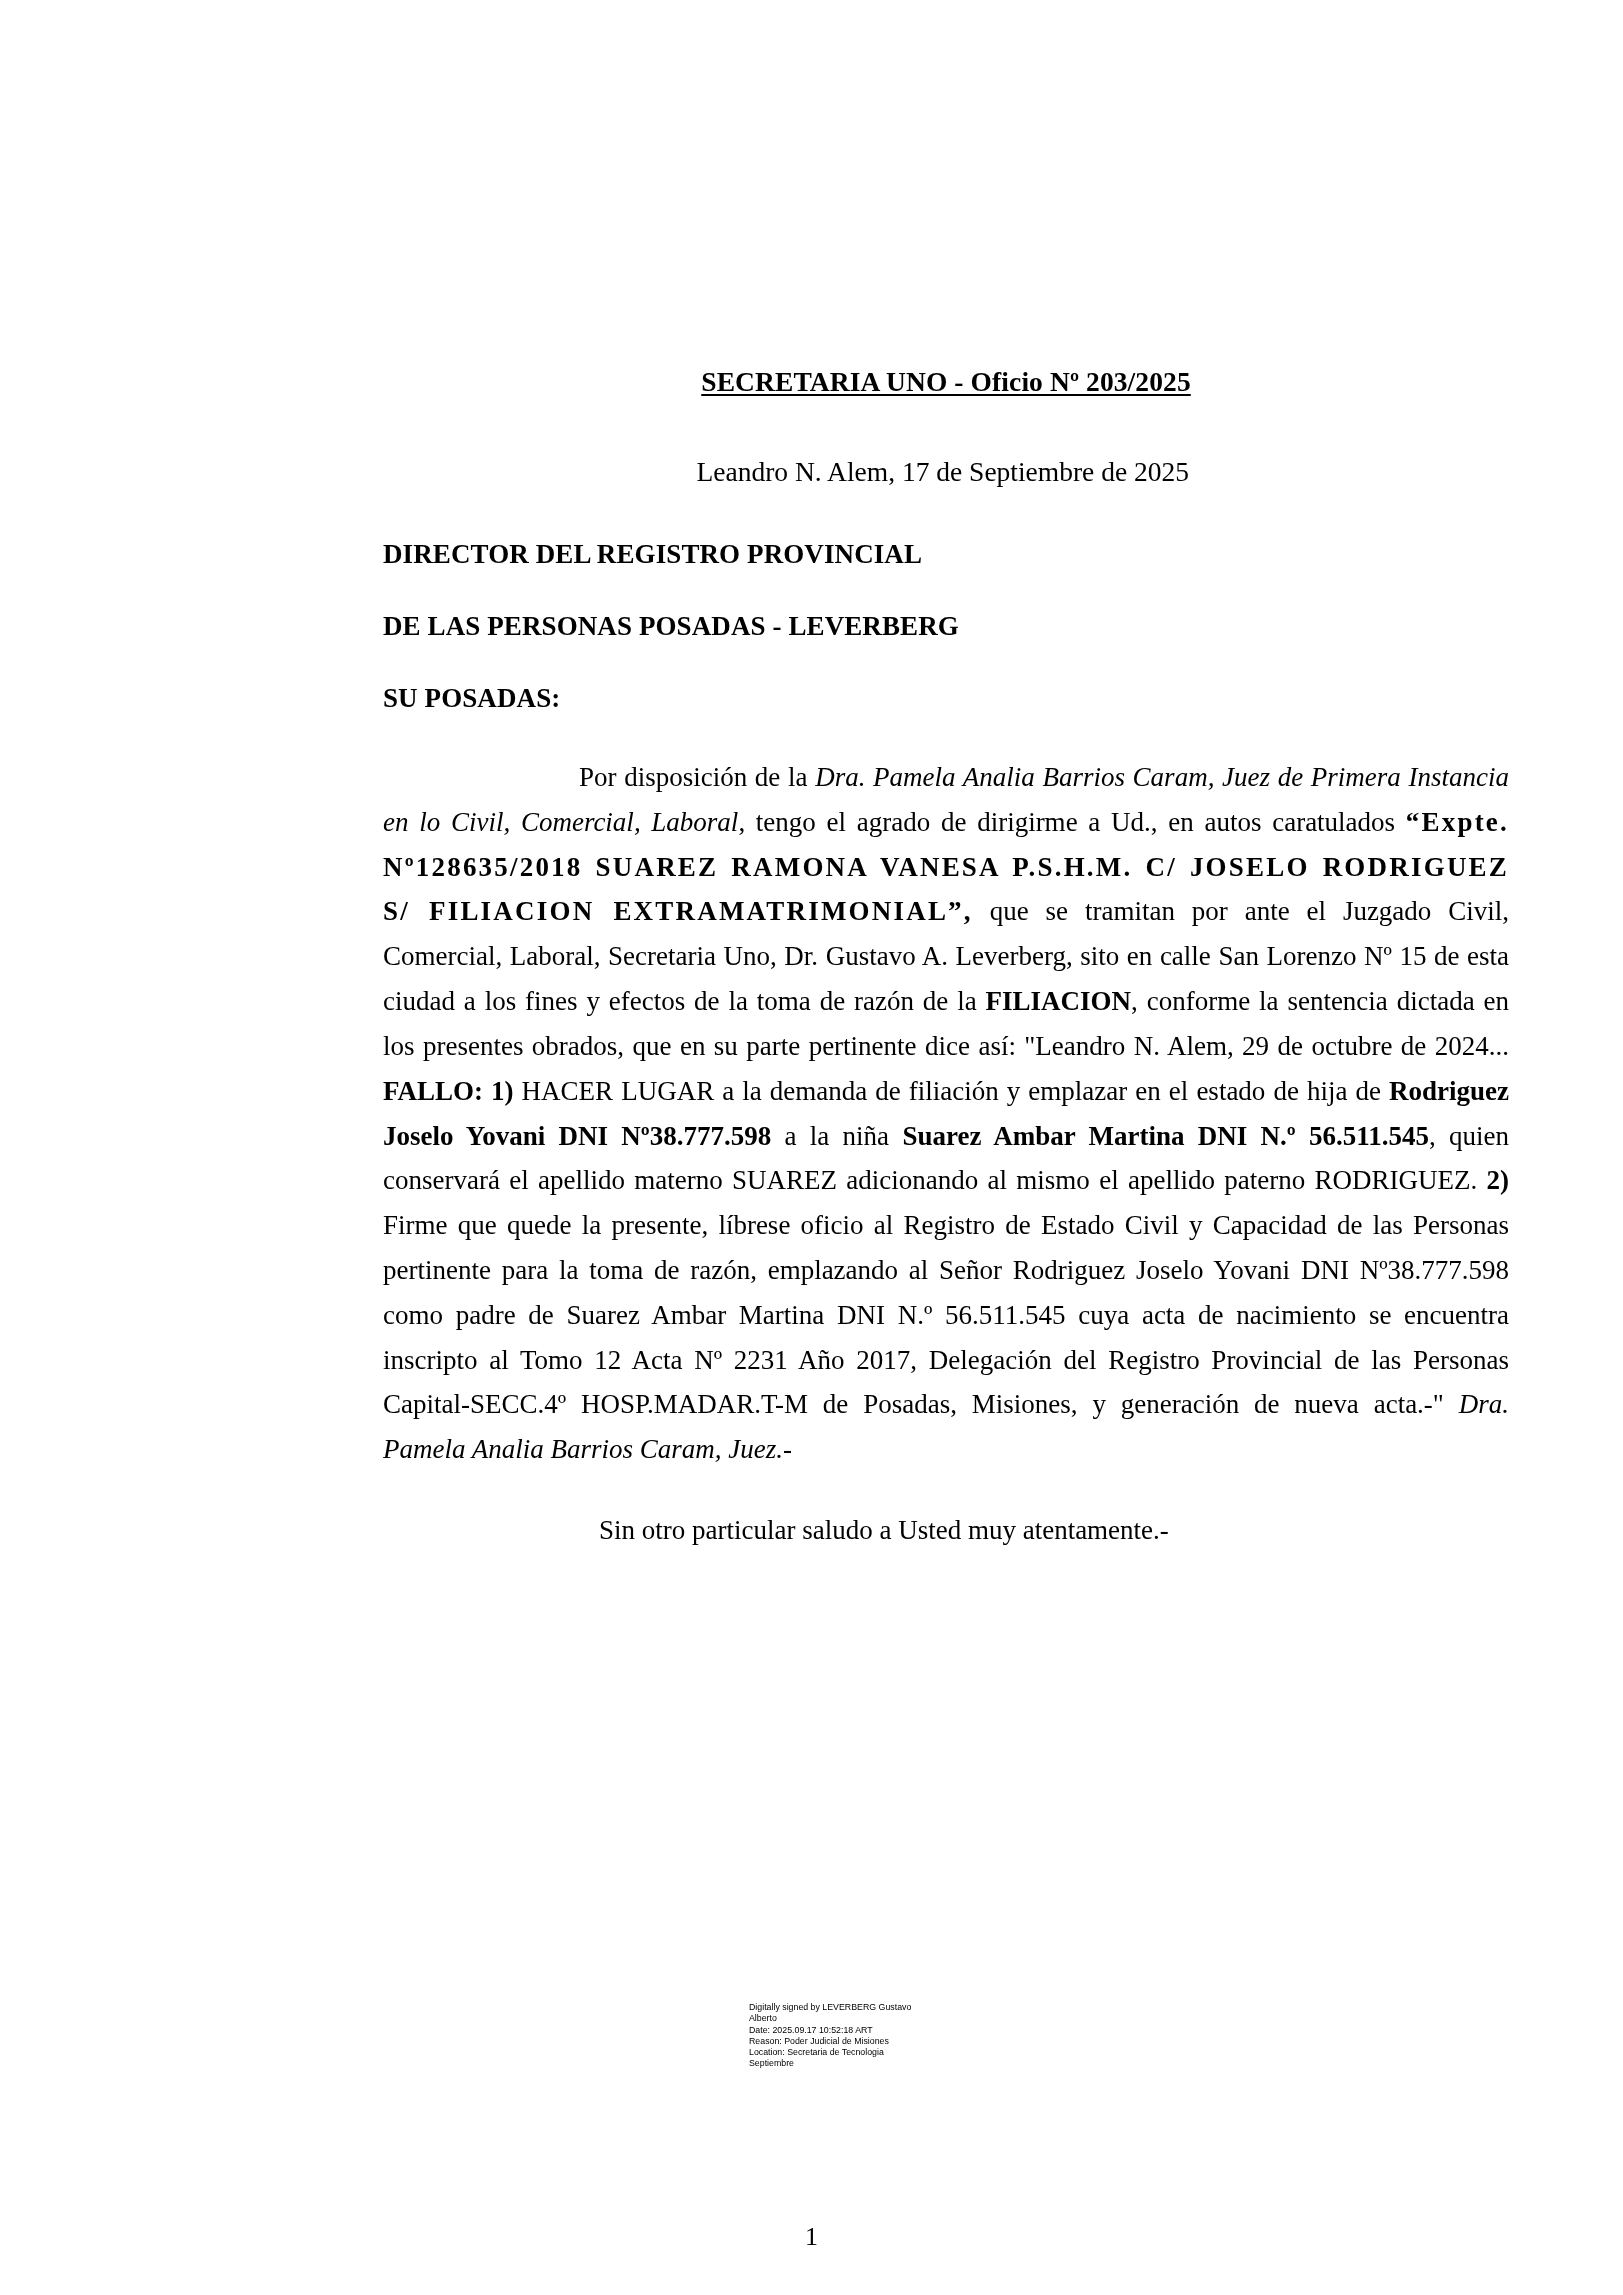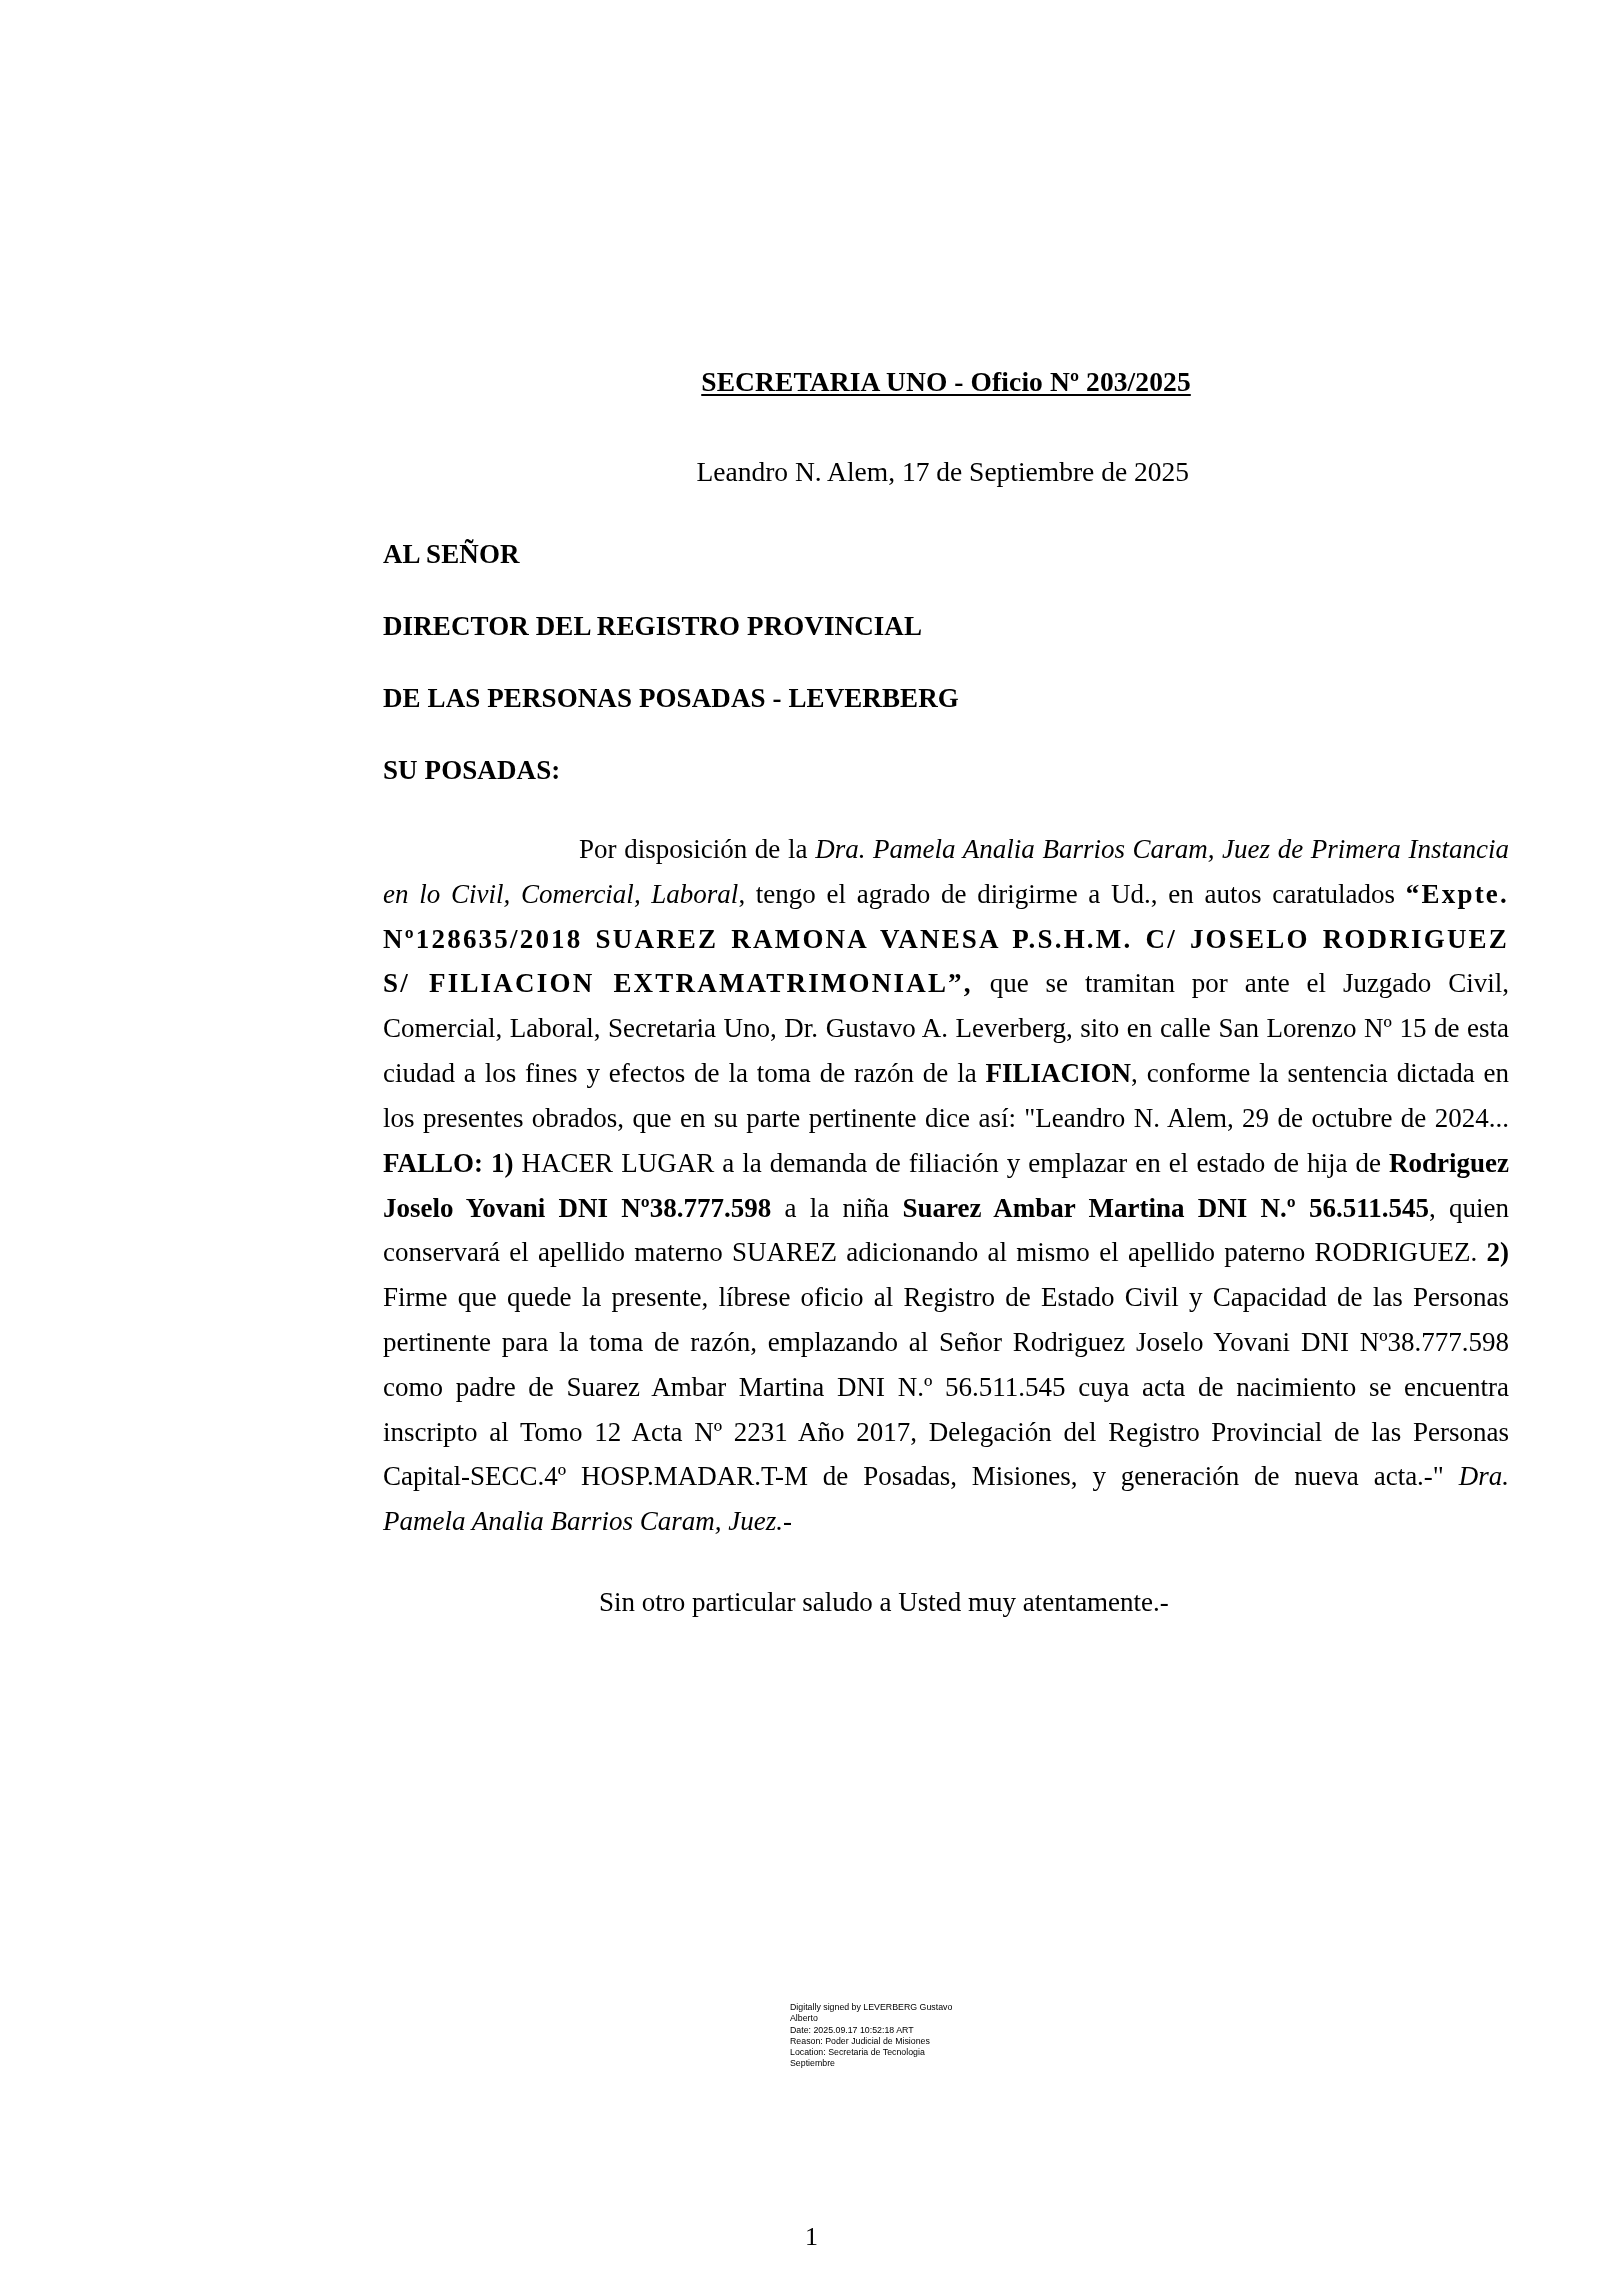--- a/index.html
+++ b/index.html
@@ -73,21 +73,21 @@
     letter-spacing: 2.2px;
   }
   .closing {
     margin-top: 43px;
     font-size: 27px;
     text-align: left;
     padding-left: 216px;
   }
   .signature-block {
     position: absolute;
-    left: 790px;
+    left: 749px;
     top: 2002px;
     width: 275px;
     font-family: "Liberation Sans", sans-serif;
     font-size: 8.8px;
     line-height: 1.28;
     color: #000000;
   }
   .page-number {
     position: absolute;
     left: 0;
@@ -102,21 +102,20 @@
 
 <div class="page">
 
   <div class="content">
 
     <div class="doc-title"><span>SECRETARIA UNO - Oficio Nº 203/2025</span></div>
 
     <div class="date-line">Leandro N. Alem, 17 de Septiembre de 2025</div>
 
     <div class="addr-block">
-      <div class="addr-line">AL SEÑOR</div>
       <div class="addr-line">DIRECTOR DEL REGISTRO PROVINCIAL</div>
       <div class="addr-line">DE LAS PERSONAS POSADAS - LEVERBERG</div>
       <div class="addr-line">SU POSADAS:</div>
     </div>
 
     <div class="body-block">
       <p class="para"><span class="indent"></span><span>Por disposición de la </span><span class="i">Dra. Pamela Analia Barrios Caram, Juez de Primera Instancia en lo Civil, Comercial, Laboral</span><span>, tengo el agrado de dirigirme a Ud., en autos caratulados </span><span class="b spaced-line">“Expte. Nº128635/2018 SUAREZ RAMONA VANESA P.S.H.M. C/ JOSELO RODRIGUEZ S/ FILIACION EXTRAMATRIMONIAL”,</span><span> que se tramitan por ante el Juzgado Civil, Comercial, Laboral, Secretaria Uno, Dr. Gustavo A. Leverberg, sito en calle San Lorenzo Nº 15 de esta ciudad a los fines y efectos de la toma de razón de la </span><span class="b">FILIACION</span><span>, conforme la sentencia dictada en los presentes obrados, que en su parte pertinente dice así: "Leandro N. Alem, 29 de octubre de 2024... </span><span class="b">FALLO: 1)</span><span> HACER LUGAR a la demanda de filiación y emplazar en el estado de hija de </span><span class="b">Rodriguez Joselo Yovani DNI Nº38.777.598</span><span> a la niña </span><span class="b">Suarez Ambar Martina DNI N.º 56.511.545</span><span>, quien conservará el apellido materno SUAREZ adicionando al mismo el apellido paterno RODRIGUEZ. </span><span class="b">2)</span><span> Firme que quede la presente, líbrese oficio al Registro de Estado Civil y Capacidad de las Personas pertinente para la toma de razón, emplazando al Señor Rodriguez Joselo Yovani DNI Nº38.777.598 como padre de Suarez Ambar Martina DNI N.º 56.511.545 cuya acta de nacimiento se encuentra inscripto al Tomo 12 Acta Nº 2231 Año 2017, Delegación del Registro Provincial de las Personas Capital-SECC.4º HOSP.MADAR.T-M de Posadas, Misiones, y generación de nueva acta.-" </span><span class="i">Dra. Pamela Analia Barrios Caram, Juez.-</span></p>
     </div>
 
     <div class="closing">Sin otro particular saludo a Usted muy atentamente.-</div>

